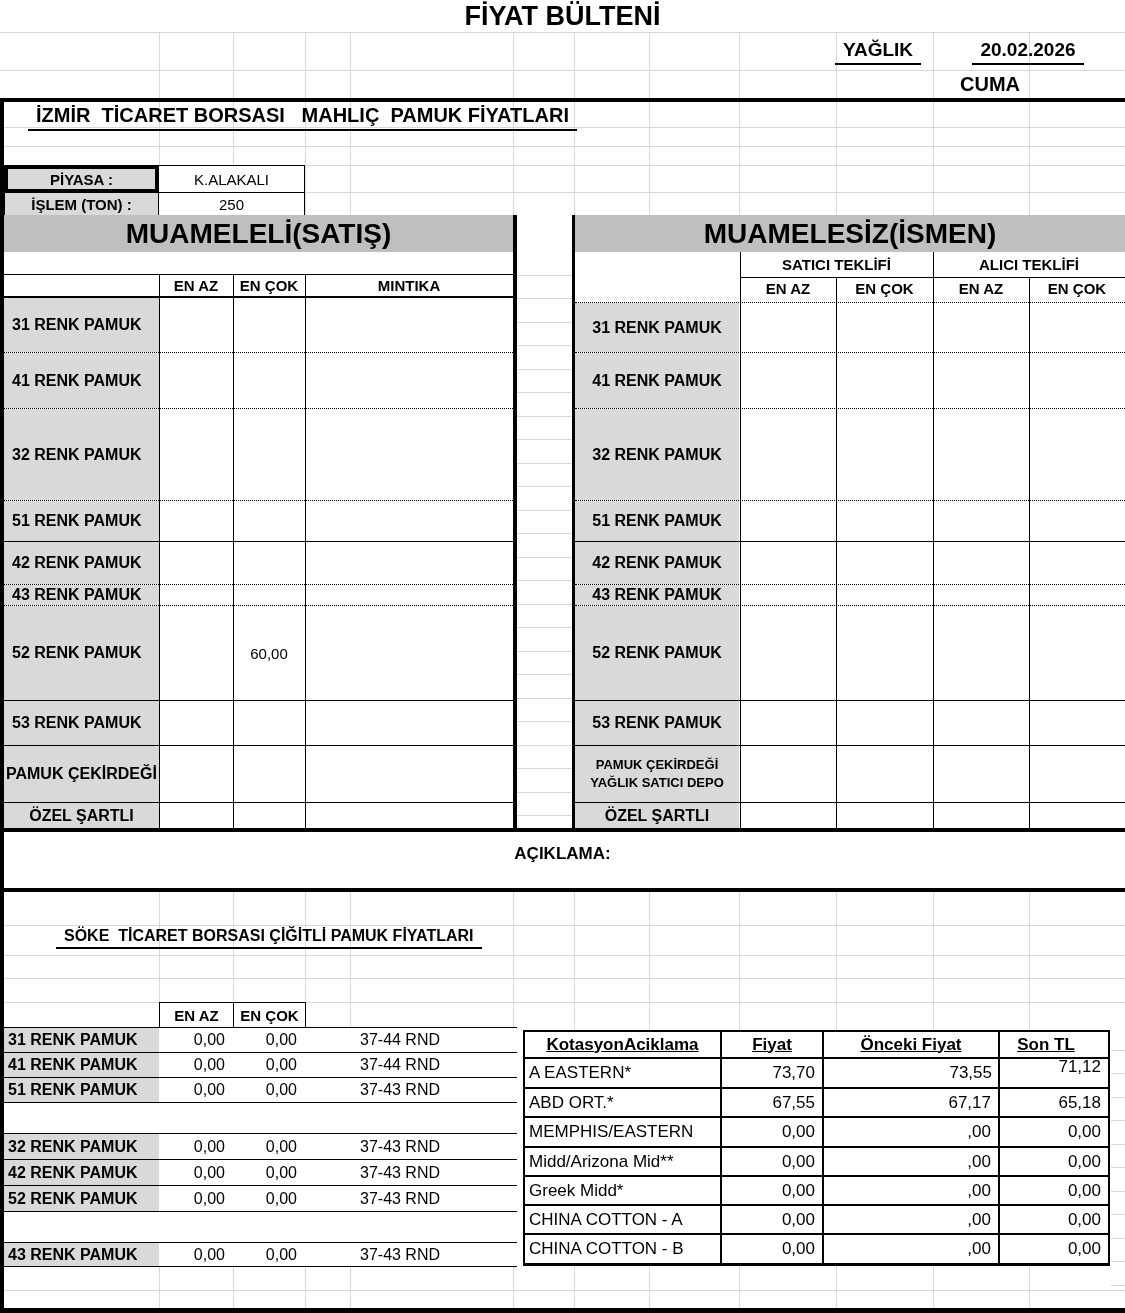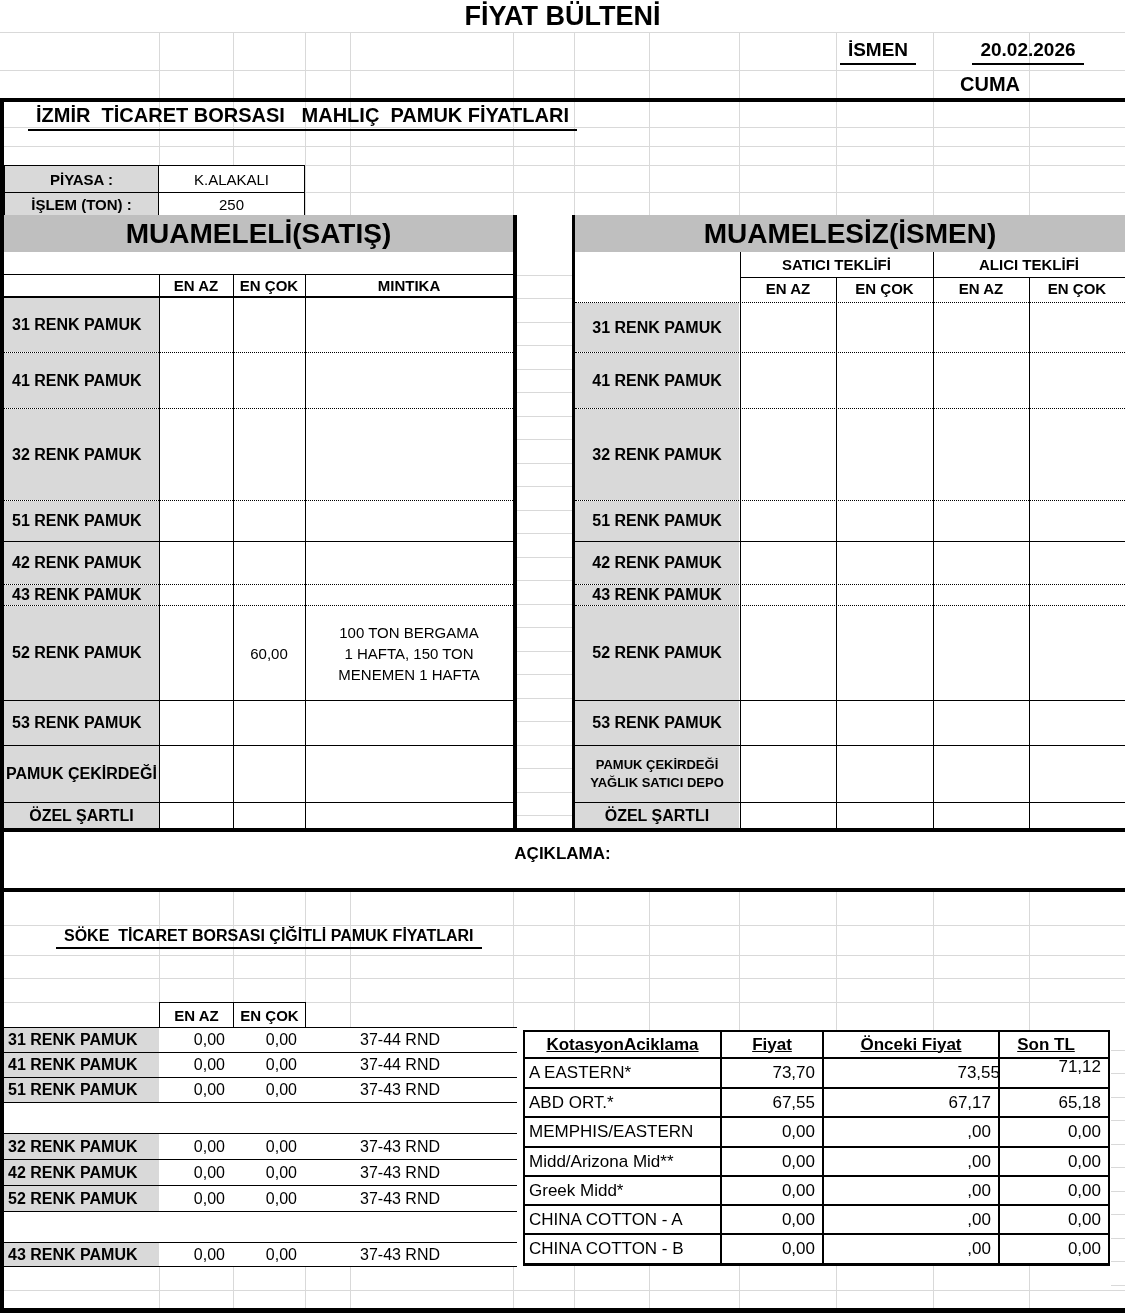--- a/index.html
+++ b/index.html
@@ -75,31 +75,31 @@
     <div class="abs bk" style="left:0;top:98px;width:4px;height:1215px"></div>
     <div class="abs bk" style="left:0;top:828px;width:1125px;height:4px"></div>
     <div class="abs bk" style="left:0;top:888px;width:1125px;height:4px"></div>
     <div class="abs bk" style="left:0;top:1308px;width:1125px;height:5px"></div>
     <div class="abs bk" style="left:513px;top:215px;width:4px;height:617px"></div>
     <div class="abs bk" style="left:572px;top:215px;width:3px;height:613px"></div>
   </div>
 
   <div class="abs c b" style="left:0;top:0;width:1125px;height:32px;font-size:27px">FİYAT BÜLTENİ</div>
   <div class="abs c" style="left:838px;top:36px;width:80px;height:30px">
-    <span class="und b" style="font-size:19px">İSMEN</span>
+    <span class="und b" style="font-size:19px">YAĞLIK</span>
   </div>
   <div class="abs c" style="left:958px;top:36px;width:140px;height:30px">
     <span class="und b" style="font-size:19px">20.02.2026</span>
   </div>
   <div class="abs c b" style="left:920px;top:70px;width:140px;height:28px;font-size:20px">CUMA</div>
 
   <div class="abs" style="left:28px;top:103px;height:24px">
     <span class="und b" style="font-size:20px;white-space:pre">İZMİR  TİCARET BORSASI   MAHLIÇ  PAMUK FİYATLARI</span>
   </div>
-  <div class="abs gray c b f15" style="left:4px;top:165px;width:155px;height:28px;border:1px solid #000000">PİYASA :</div>
+  <div class="abs gray c b f15" style="left:4px;top:165px;width:155px;height:28px;border:4px solid #000000">PİYASA :</div>
   <div class="abs c f15" style="left:158px;top:165px;width:147px;height:28px;border:1px solid #000;background:#fff">K.ALAKALI</div>
   <div class="abs gray c b f15" style="left:4px;top:192px;width:155px;height:24px;border:1px solid #000">İŞLEM (TON) :</div>
   <div class="abs c f15" style="left:158px;top:192px;width:147px;height:24px;border:1px solid #000;background:#fff">250</div>
 
   <div class="abs bar c b" style="left:4px;top:215px;width:509px;height:37px;font-size:28px">MUAMELELİ(SATIŞ)</div>
 
   <div class="abs bk" style="left:4px;top:274px;width:509px;height:1px"></div>
   <div class="abs bk" style="left:4px;top:296px;width:509px;height:1px"></div>
   <div class="abs c b f15" style="left:159px;top:274px;width:74px;height:22px">EN AZ</div>
   <div class="abs c b f15" style="left:233px;top:274px;width:72px;height:22px">EN ÇOK</div>
@@ -123,23 +123,20 @@
   </div>
   <div class="row sol" style="left:4px;top:541px;width:509px;height:43px">
     <div class="cell gray l b f16" style="left:0;width:155px;padding-left:8px">42 RENK PAMUK</div>
   </div>
   <div class="row dot" style="left:4px;top:584px;width:509px;height:21px">
     <div class="cell gray l b f16" style="left:0;width:155px;padding-left:8px">43 RENK PAMUK</div>
   </div>
   <div class="row dot" style="left:4px;top:605px;width:509px;height:95px">
     <div class="cell gray l b f16" style="left:0;width:155px;padding-left:8px">52 RENK PAMUK</div>
     <div class="cell c f15" style="left:229px;width:72px">60,00</div>
-    <div class="cell c f15 pre" style="left:301px;width:208px;line-height:21px">100 TON BERGAMA
-1 HAFTA, 150 TON
-MENEMEN 1 HAFTA</div>
   </div>
   <div class="row sol" style="left:4px;top:700px;width:509px;height:45px">
     <div class="cell gray l b f16" style="left:0;width:155px;padding-left:8px">53 RENK PAMUK</div>
   </div>
   <div class="row sol" style="left:4px;top:745px;width:509px;height:57px">
     <div class="cell gray l b f16" style="left:0;width:155px;padding-left:2px">PAMUK ÇEKİRDEĞİ</div>
   </div>
   <div class="row sol" style="left:4px;top:802px;width:509px;height:26px">
     <div class="cell gray c b f16" style="left:0;width:155px">ÖZEL ŞARTLI</div>
   </div>
@@ -265,21 +262,21 @@
     <div class="abs bk" style="left:0;top:172px;width:100%;height:2px"></div>
     <div class="abs bk" style="left:0;top:201px;width:100%;height:2px"></div>
 
     <div class="abs c b f17 hdru" style="left:0;top:0;width:195px;height:25px">KotasyonAciklama</div>
     <div class="abs c b f17 hdru" style="left:197px;top:0;width:100px;height:25px">Fiyat</div>
     <div class="abs c b f17 hdru" style="left:299px;top:0;width:174px;height:25px">Önceki Fiyat</div>
     <div class="abs c b f17 hdru" style="left:475px;top:0;width:92px;height:25px">Son TL</div>
 
     <div class="abs l f17" style="left:4px;top:27px;width:190px;height:28px">A EASTERN*</div>
     <div class="abs r f17" style="left:197px;top:27px;width:93px;height:28px">73,70</div>
-    <div class="abs r f17" style="left:308px;top:27px;width:167px;height:28px">73,55</div>
+    <div class="abs r f17" style="left:300px;top:27px;width:167px;height:28px">73,55</div>
     <div class="abs r f17" style="left:475px;top:27px;width:101px;height:16px">71,12</div>
 
     <div class="abs l f17" style="left:4px;top:57px;width:190px;height:27px">ABD ORT.*</div>
     <div class="abs r f17" style="left:197px;top:57px;width:93px;height:27px">67,55</div>
     <div class="abs r f17" style="left:299px;top:57px;width:167px;height:27px">67,17</div>
     <div class="abs r f17" style="left:475px;top:57px;width:101px;height:27px">65,18</div>
 
     <div class="abs l f17" style="left:4px;top:86px;width:190px;height:28px">MEMPHIS/EASTERN</div>
     <div class="abs r f17" style="left:197px;top:86px;width:93px;height:28px">0,00</div>
     <div class="abs r f17" style="left:299px;top:86px;width:167px;height:28px">,00</div>

